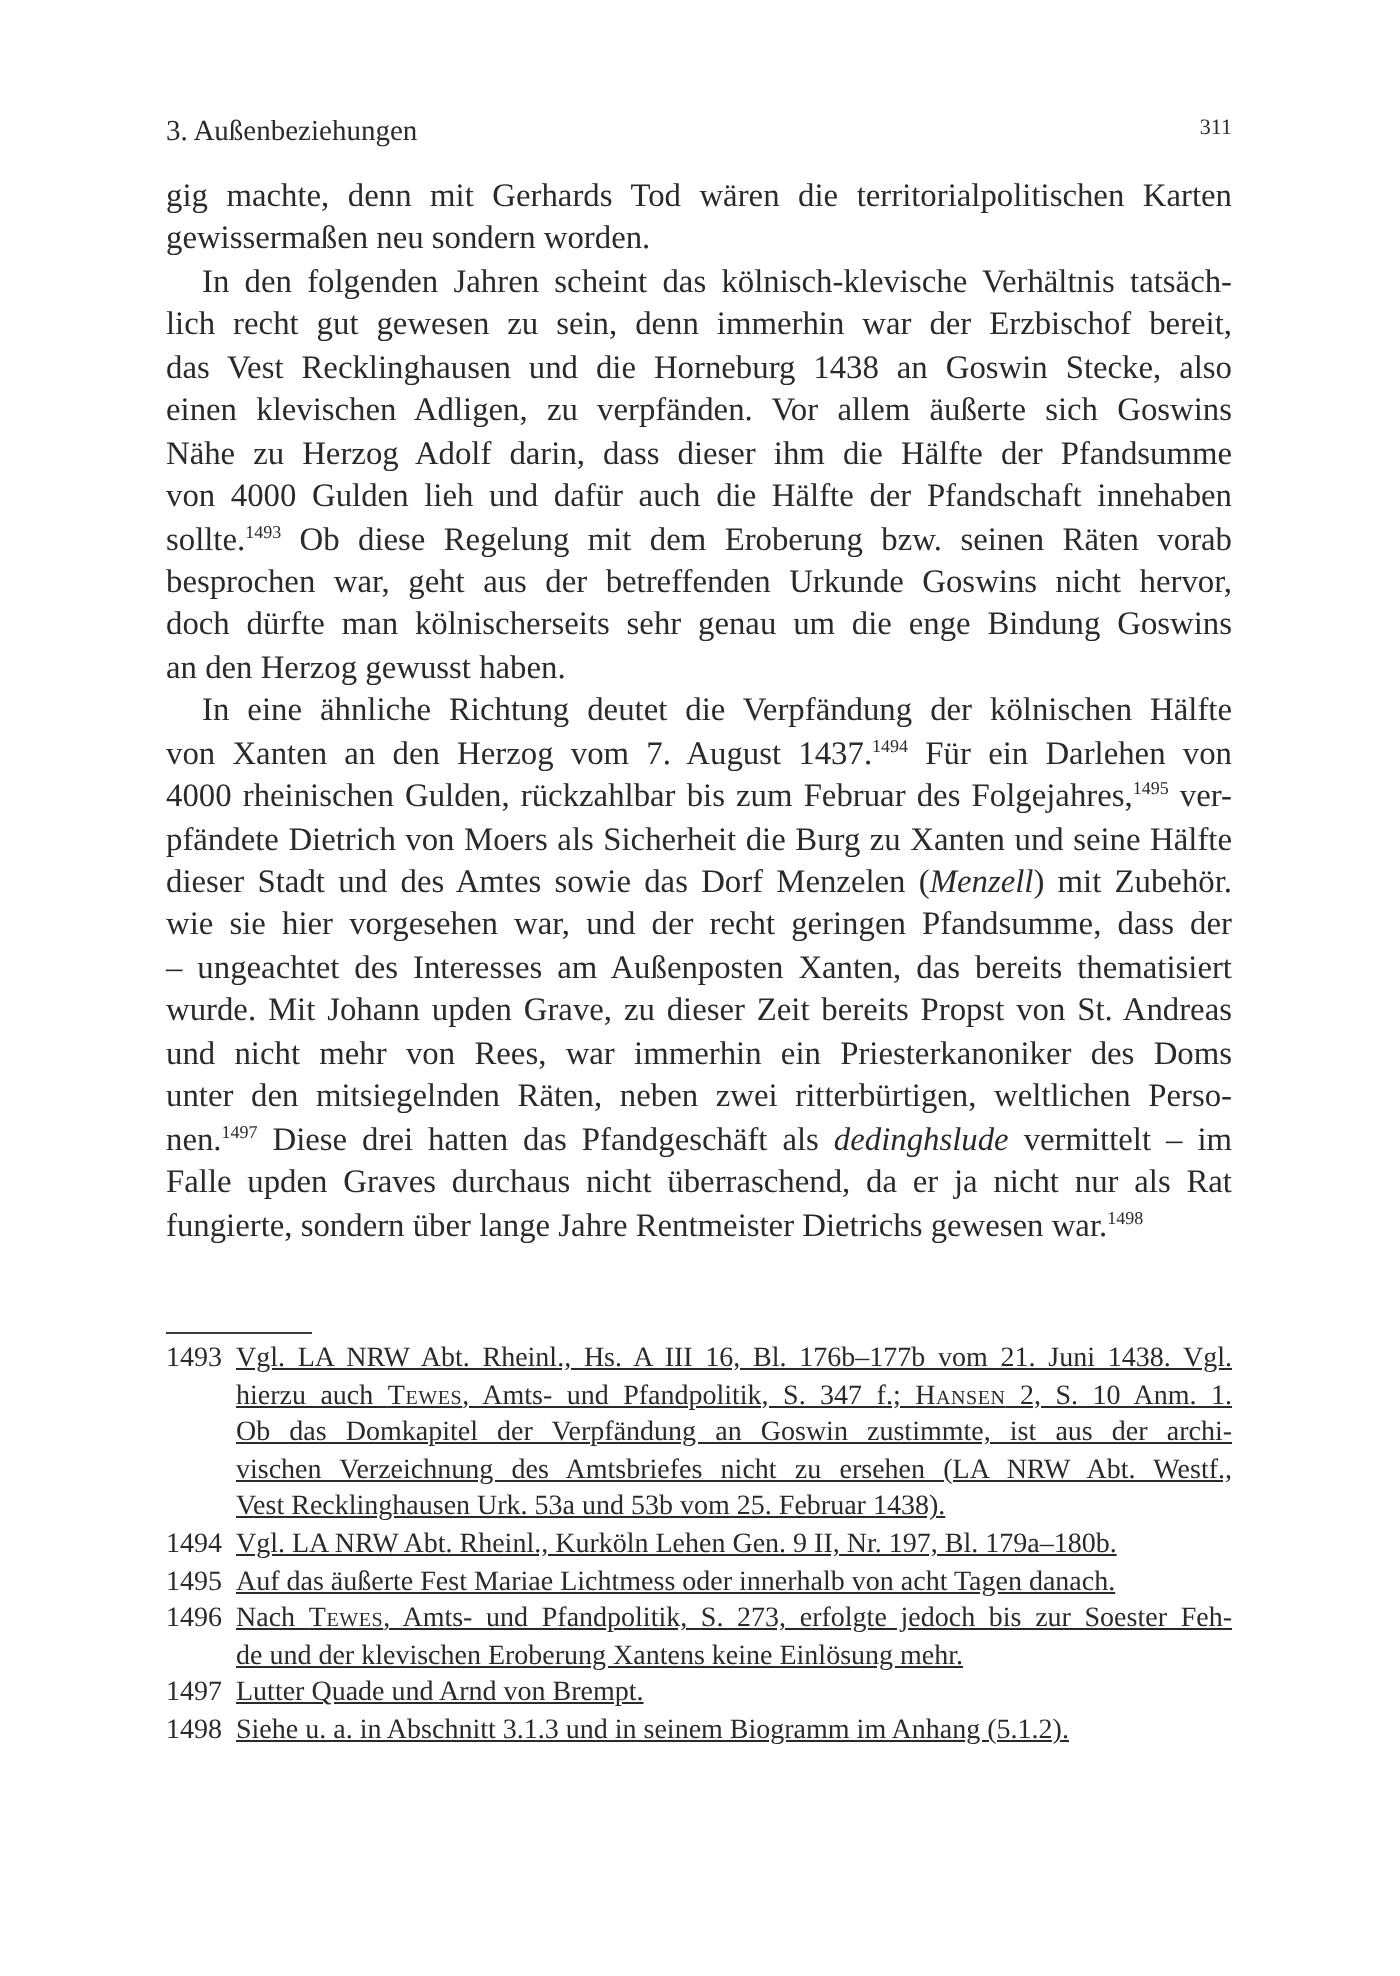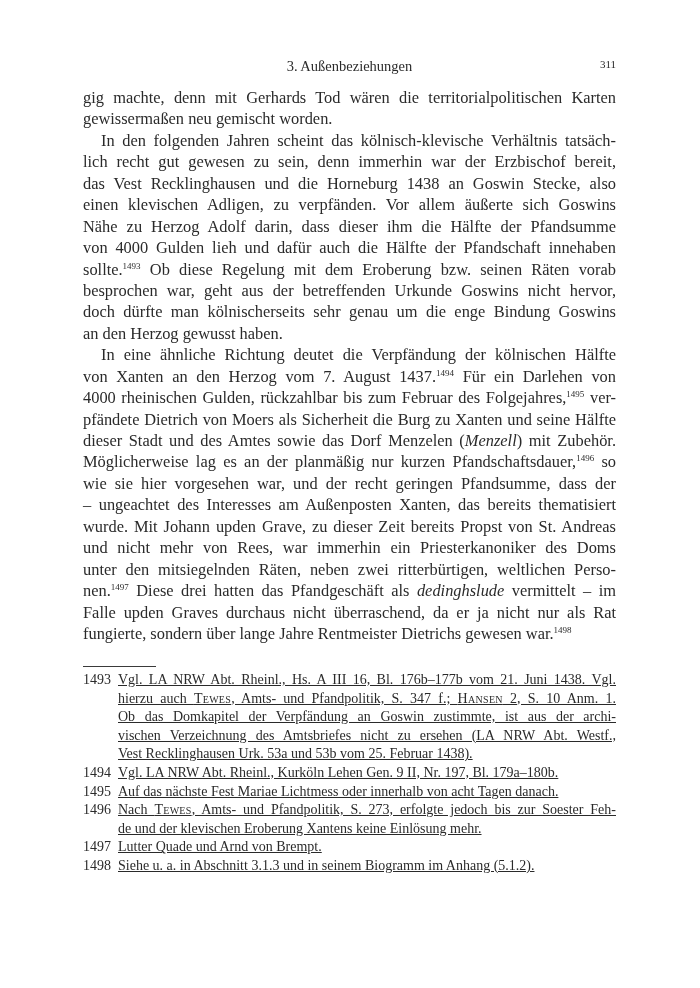--- a/index.html
+++ b/index.html
@@ -1,19 +1,19 @@
 <!DOCTYPE html>
 <html><head>
 <meta charset="utf-8">
 <style>
   html, body { margin: 0; padding: 0; background: #ffffff; }
   body { width: 700px; height: 988px; position: relative; overflow: hidden;
          font-family: "Liberation Serif", "DejaVu Serif", serif; color: #2a2a2a; }
   .header { position: absolute; top: 58px; left: 83px; width: 533px; height: 20px; font-size: 14.5px; }
-  .header .running { position: absolute; left: 0; right: 0; text-align: center; top: 0; }
+  .header .running { position: absolute; left: 0; right: 0; text-align: left; top: 0; }
   .header .pageno { position: absolute; right: 0; top: 0; font-size: 11px; }
   .body { position: absolute; top: 87px; left: 83px; width: 533px; font-size: 16.4px; line-height: 21.45px; }
   .line { display: block; white-space: nowrap; text-align: justify; text-align-last: justify; height: 21.45px; overflow: visible; }
   .line.last { text-align-last: left; }
   .line.indent { padding-left: 18px; }
   sup { font-size: 9px; line-height: 0; vertical-align: 6px; }
   .fnrule { position: absolute; top: 666px; left: 83px; width: 73px; height: 0; border-top: 1px solid #3a3a3a; }
   .footnotes { position: absolute; top: 671px; left: 83px; width: 533px; font-size: 14px; line-height: 18.6px; }
   .fn { position: relative; padding-left: 35px; }
   .fn .num { position: absolute; left: 0; top: 0; }
@@ -25,37 +25,36 @@
 </head>
 <body>
 
 <div class="header">
   <span class="running">3. Außenbeziehungen</span>
   <span class="pageno">311</span>
 </div>
 
 <div class="body" id="body-text">
     <span class="line"><span>gig machte, denn mit Gerhards Tod wären die territorialpolitischen Karten</span></span>
-    <span class="line last"><span>gewissermaßen neu gemischt worden.</span></span>
+    <span class="line last"><span>gewissermaßen neu sondern worden.</span></span>
     <span class="line indent"><span>In den folgenden Jahren scheint das kölnisch-klevische Verhältnis tatsäch-</span></span>
     <span class="line"><span>lich recht gut gewesen zu sein, denn immerhin war der Erzbischof bereit,</span></span>
     <span class="line"><span>das Vest Recklinghausen und die Horneburg 1438 an Goswin Stecke, also</span></span>
     <span class="line"><span>einen klevischen Adligen, zu verpfänden. Vor allem äußerte sich Goswins</span></span>
     <span class="line"><span>Nähe zu Herzog Adolf darin, dass dieser ihm die Hälfte der Pfandsumme</span></span>
     <span class="line"><span>von 4000 Gulden lieh und dafür auch die Hälfte der Pfandschaft innehaben</span></span>
     <span class="line"><span>sollte.</span><sup>1493</sup><span> Ob diese Regelung mit dem Eroberung bzw. seinen Räten vorab</span></span>
     <span class="line"><span>besprochen war, geht aus der betreffenden Urkunde Goswins nicht hervor,</span></span>
     <span class="line"><span>doch dürfte man kölnischerseits sehr genau um die enge Bindung Goswins</span></span>
     <span class="line last"><span>an den Herzog gewusst haben.</span></span>
     <span class="line indent"><span>In eine ähnliche Richtung deutet die Verpfändung der kölnischen Hälfte</span></span>
     <span class="line"><span>von Xanten an den Herzog vom 7. August 1437.</span><sup>1494</sup><span> Für ein Darlehen von</span></span>
     <span class="line"><span>4000 rheinischen Gulden, rückzahlbar bis zum Februar des Folgejahres,</span><sup>1495</sup><span> ver-</span></span>
     <span class="line"><span>pfändete Dietrich von Moers als Sicherheit die Burg zu Xanten und seine Hälfte</span></span>
     <span class="line"><span>dieser Stadt und des Amtes sowie das Dorf Menzelen (</span><i>Menzell</i><span>) mit Zubehör.</span></span>
-    <span class="line"><span>Möglicherweise lag es an der planmäßig nur kurzen Pfandschaftsdauer,</span><sup>1496</sup><span> so</span></span>
     <span class="line"><span>wie sie hier vorgesehen war, und der recht geringen Pfandsumme, dass der</span></span>
     <span class="line"><span>– ungeachtet des Interesses am Außenposten Xanten, das bereits thematisiert</span></span>
     <span class="line"><span>wurde. Mit Johann upden Grave, zu dieser Zeit bereits Propst von St. Andreas</span></span>
     <span class="line"><span>und nicht mehr von Rees, war immerhin ein Priesterkanoniker des Doms</span></span>
     <span class="line"><span>unter den mitsiegelnden Räten, neben zwei ritterbürtigen, weltlichen Perso-</span></span>
     <span class="line"><span>nen.</span><sup>1497</sup><span> Diese drei hatten das Pfandgeschäft als </span><i>dedinghslude</i><span> vermittelt – im</span></span>
     <span class="line"><span>Falle upden Graves durchaus nicht überraschend, da er ja nicht nur als Rat</span></span>
     <span class="line last"><span>fungierte, sondern über lange Jahre Rentmeister Dietrichs gewesen war.</span><sup>1498</sup></span>
   </div>
 
@@ -69,21 +68,21 @@
       <span class="fline"><span>Ob das Domkapitel der Verpfändung an Goswin zustimmte, ist aus der archi-</span></span>
       <span class="fline"><span>vischen Verzeichnung des Amtsbriefes nicht zu ersehen (LA NRW Abt. Westf.,</span></span>
       <span class="fline last"><span>Vest Recklinghausen Urk. 53a und 53b vom 25. Februar 1438).</span></span>
     </div>
     <div class="fn">
       <span class="num">1494</span>
       <span class="fline last"><span>Vgl. LA NRW Abt. Rheinl., Kurköln Lehen Gen. 9 II, Nr. 197, Bl. 179a–180b.</span></span>
     </div>
     <div class="fn">
       <span class="num">1495</span>
-      <span class="fline last"><span>Auf das nächste Fest Mariae Lichtmess oder innerhalb von acht Tagen danach.</span></span>
+      <span class="fline last"><span>Auf das äußerte Fest Mariae Lichtmess oder innerhalb von acht Tagen danach.</span></span>
     </div>
     <div class="fn">
       <span class="num">1496</span>
       <span class="fline"><span>Nach </span><span class="sc">Tewes</span><span>, Amts- und Pfandpolitik, S. 273, erfolgte jedoch bis zur Soester Feh-</span></span>
       <span class="fline last"><span>de und der klevischen Eroberung Xantens keine Einlösung mehr.</span></span>
     </div>
     <div class="fn">
       <span class="num">1497</span>
       <span class="fline last"><span>Lutter Quade und Arnd von Brempt.</span></span>
     </div>

